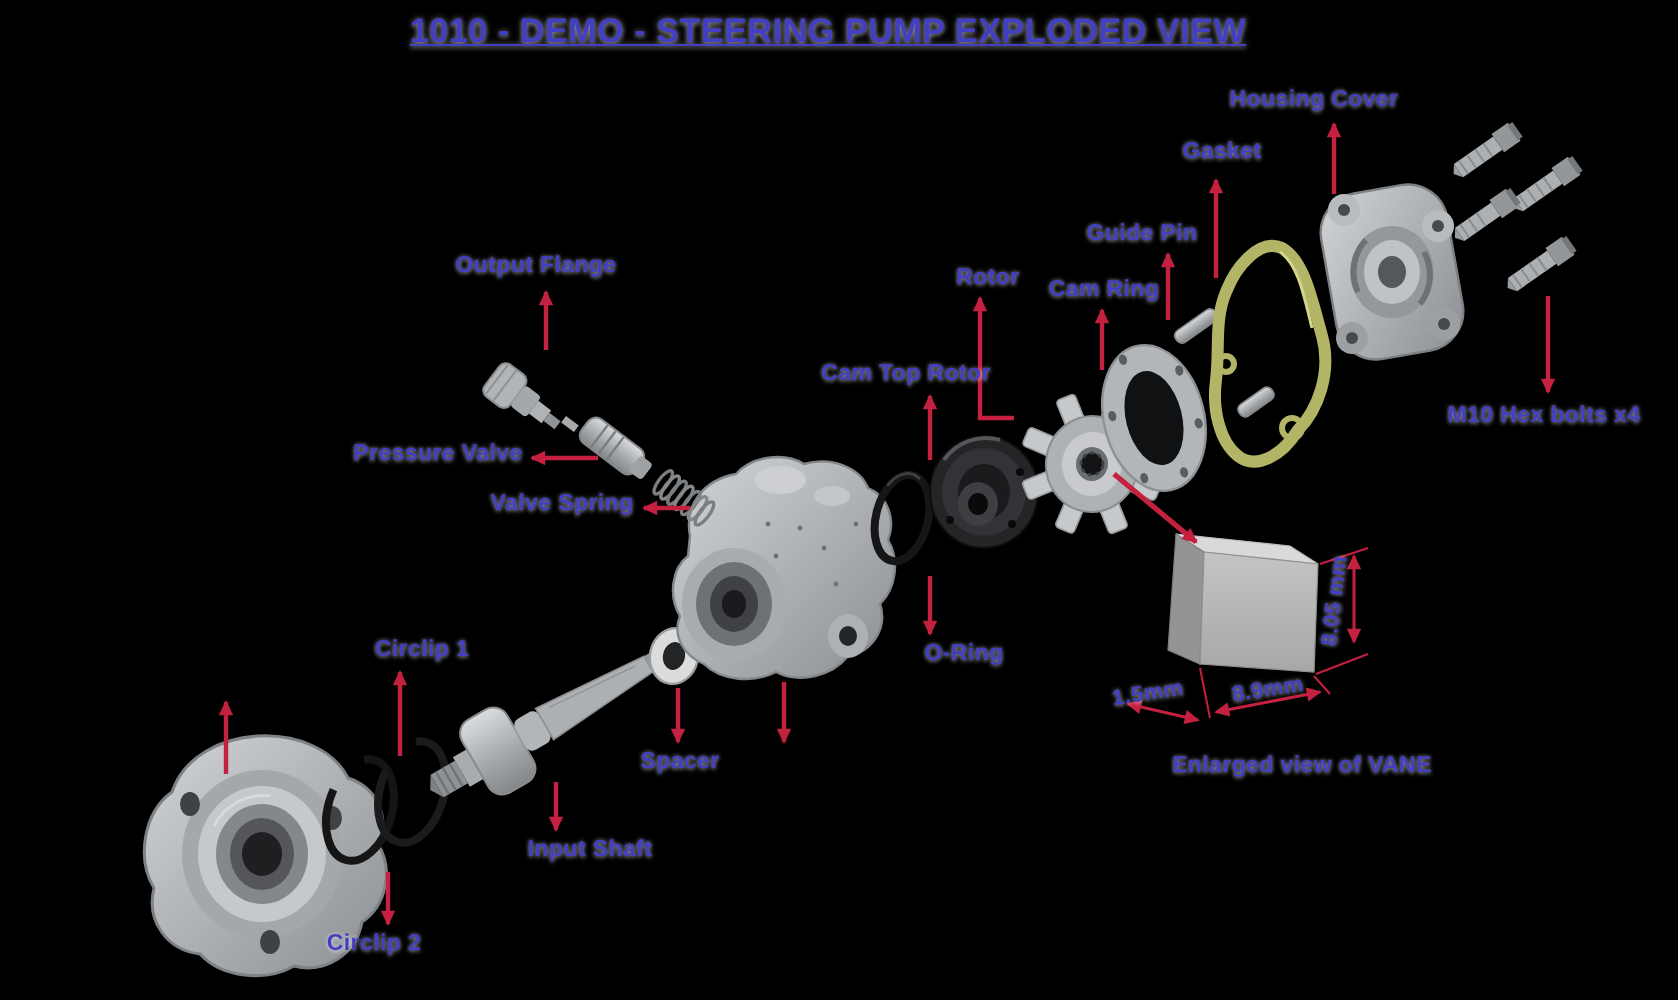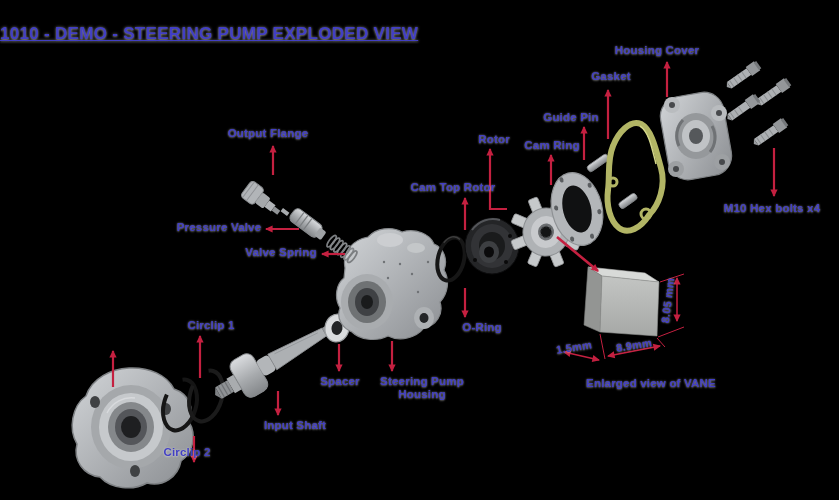--- a/index.html
+++ b/index.html
@@ -1,22 +1,22 @@
 <!DOCTYPE html>
 <html><head>
 <meta charset="utf-8">
 <style>
   html,body{margin:0;padding:0;background:#000;}
   .stage{position:relative;width:839px;height:500px;background:#000;overflow:hidden;
          font-family:"Liberation Sans",sans-serif;}
   .stage svg{position:absolute;left:0;top:0;}
-  .title{position:absolute;left:0;top:6px;width:828px;text-align:left;
+  .title{position:absolute;left:0;top:6px;width:828px;text-align:center;
          font:700 17px "Liberation Sans",sans-serif;color:#423fc4;
          text-decoration:underline;letter-spacing:.3px;
-         text-shadow:0 0 3px rgba(255,255,255,.45),0 1px 2px rgba(255,255,255,.3);margin-top:18px;}
+         text-shadow:0 0 3px rgba(255,255,255,.45),0 1px 2px rgba(255,255,255,.3);}
   .lbl{position:absolute;font:700 11.5px "Liberation Sans",sans-serif;color:#423fc4;
        text-align:center;line-height:13px;letter-spacing:.2px;
        text-shadow:0 0 2px rgba(255,255,255,.5),0 1px 2px rgba(255,255,255,.28);}
   .dim{font-size:11px;}
   .rot9{transform:rotate(-9deg);transform-origin:center;}
   .rot83{transform:rotate(-83deg);transform-origin:center;}
 </style>
 </head>
 <body>
 
@@ -292,27 +292,23 @@
   <div class="lbl" style="left:492px;top:139px;width:120px">Cam Ring</div>
   <div class="lbl" style="left:393px;top:181px;width:120px">Cam Top Rotor</div>
   <div class="lbl" style="left:208px;top:127px;width:120px">Output Flange</div>
   <div class="lbl" style="left:159px;top:221px;width:120px">Pressure Valve</div>
   <div class="lbl" style="left:221px;top:246px;width:120px">Valve Spring</div>
   <div class="lbl" style="left:702px;top:202px;width:140px">M10 Hex bolts x4</div>
   <div class="lbl" style="left:422px;top:321px;width:120px">O-Ring</div>
 
 
   <div class="lbl" style="left:151px;top:319px;width:120px">Circlip 1</div>
-  <div class="lbl" style="left:127px;top:446px;width:120px">Circlip 2</div>
+  <div class="lbl" style="left:127px;top:466px;width:120px">Circlip 2</div>
   <div class="lbl" style="left:280px;top:375px;width:120px">Spacer</div>
 
-  <div class="lbl" style="left:362px;top:375px;width:120px">
-    <div>Steering Pump</div>
-    <div>Housing</div>
-  </div>
 
   <div class="lbl" style="left:235px;top:419px;width:120px">Input Shaft</div>
   <div class="lbl" style="left:561px;top:377px;width:180px">Enlarged view of VANE</div>
 
   <div class="lbl dim rot9" style="left:552px;top:341px;width:44px">1.5mm</div>
   <div class="lbl dim rot9" style="left:610px;top:339px;width:48px">8.9mm</div>
   <div class="lbl dim rot83" style="left:636px;top:294px;width:64px">8.05 mm</div>
 
 </div>
 

